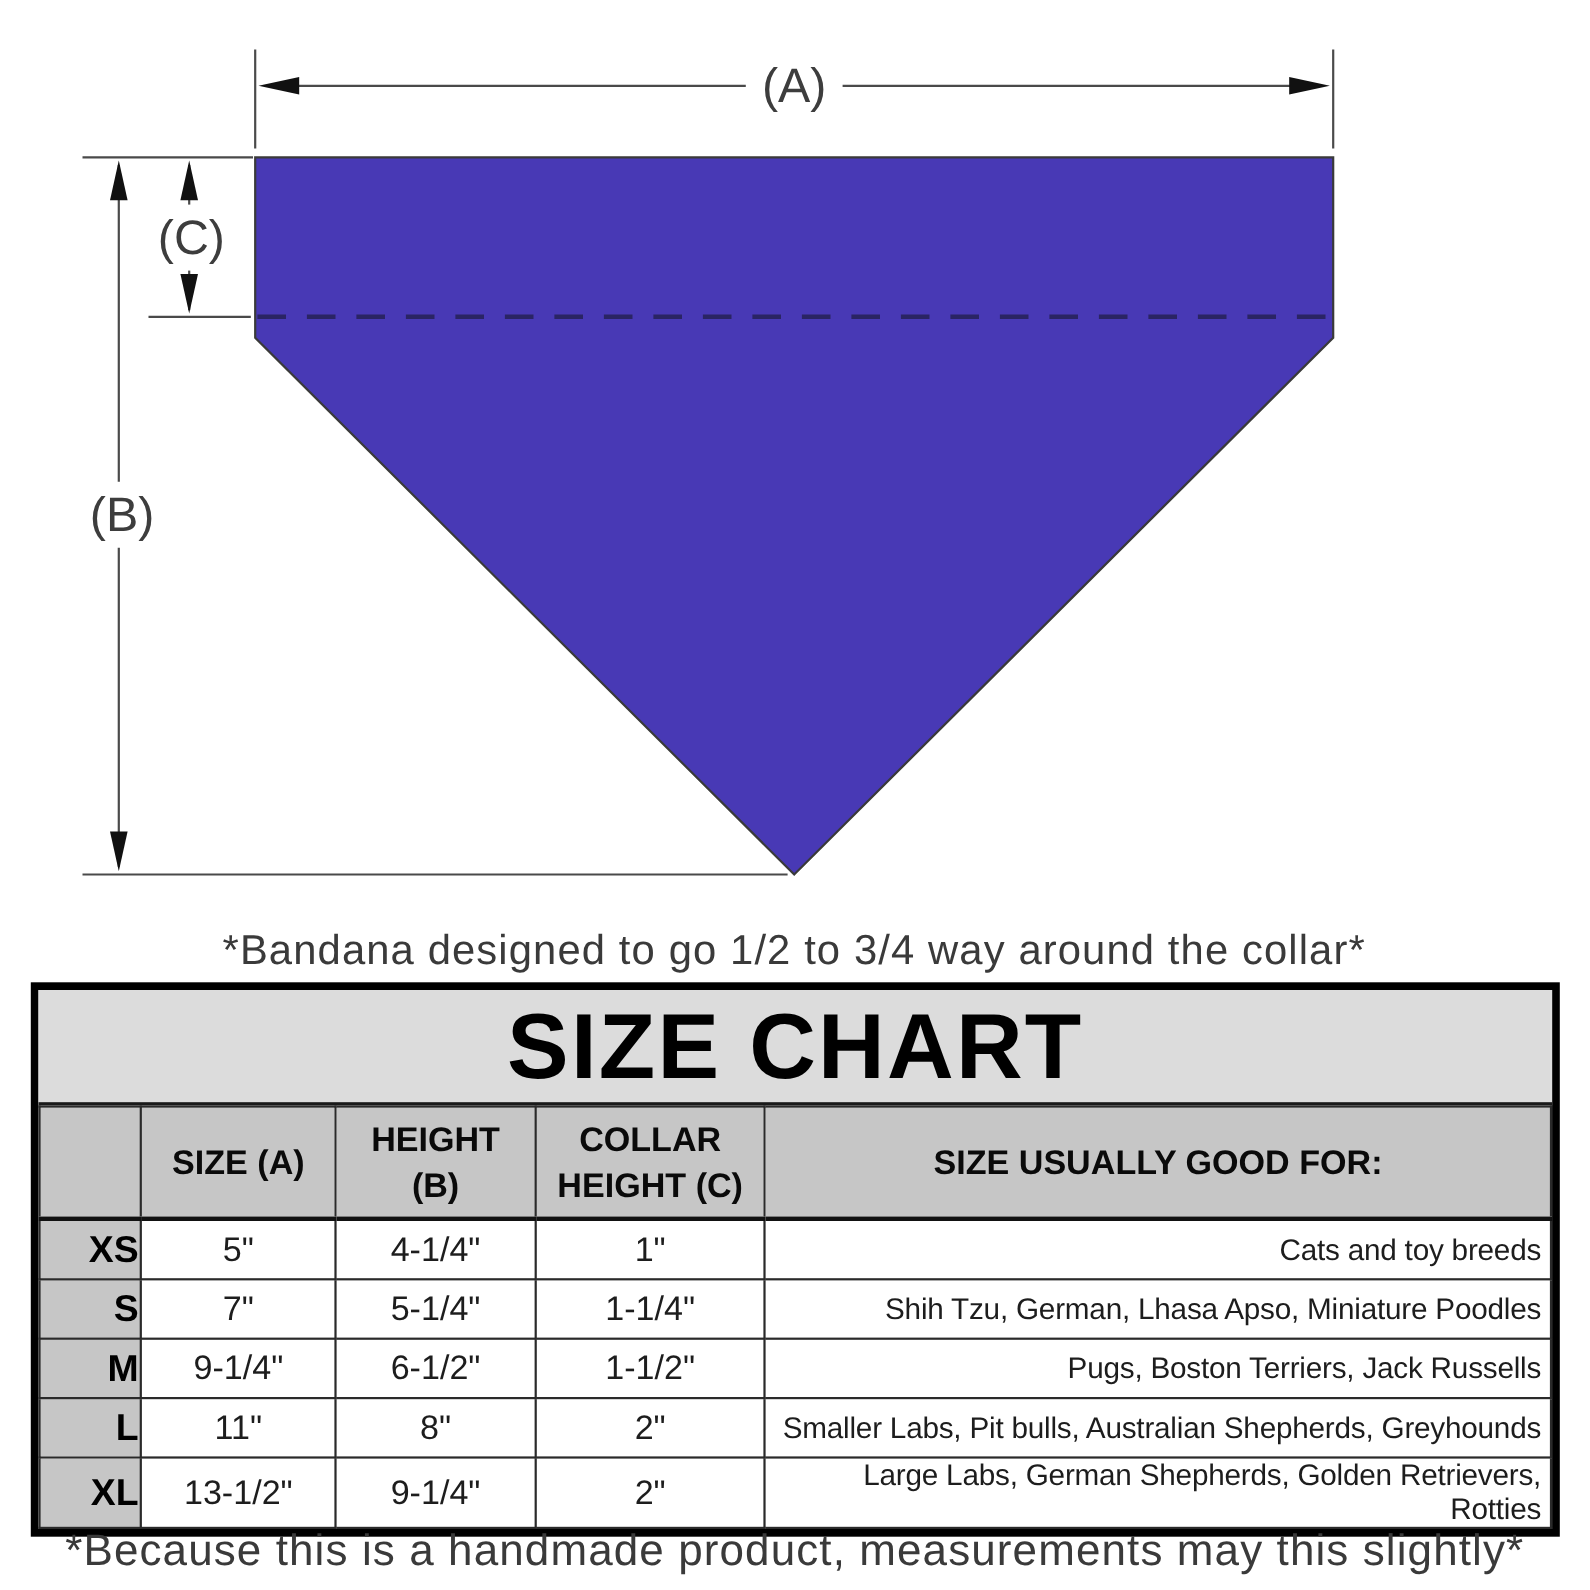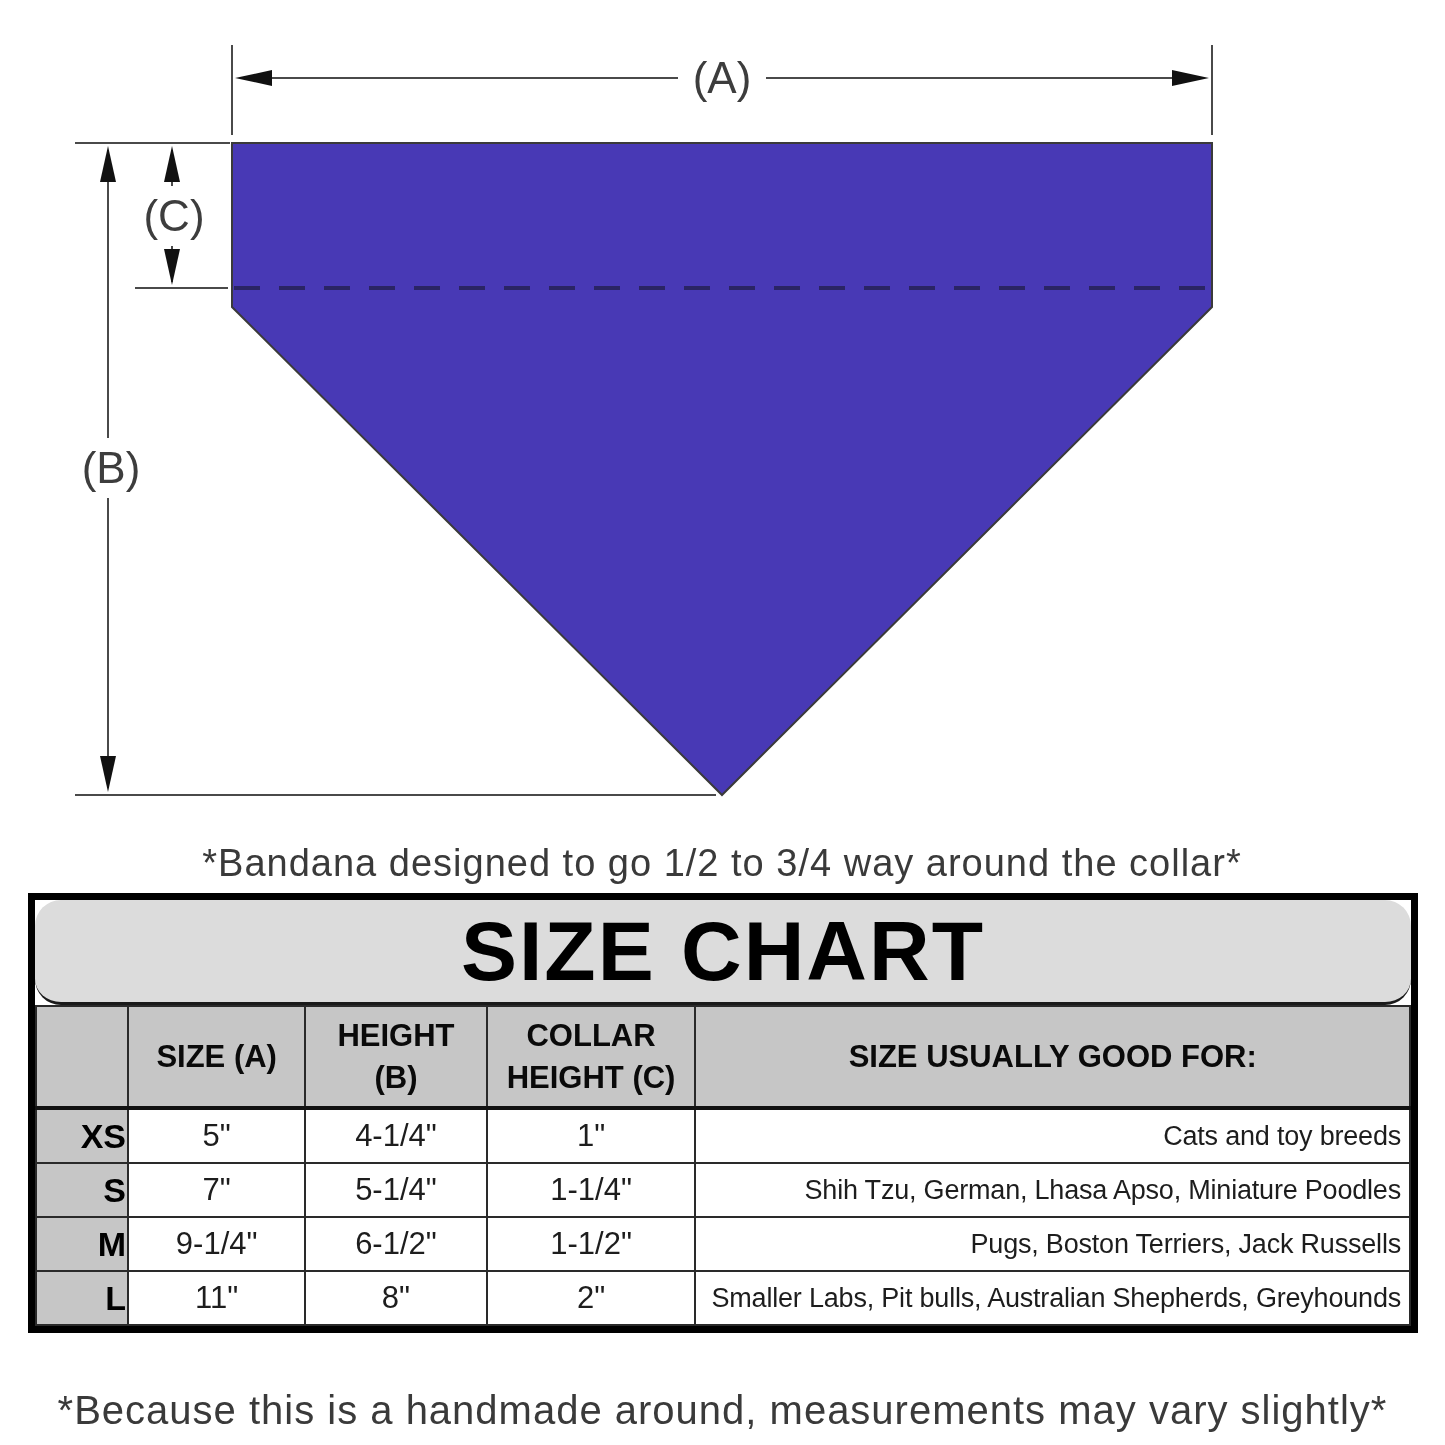--- a/index.html
+++ b/index.html
@@ -45,21 +45,20 @@
     height: 102px;
     background: #dcdcdc;
     border-bottom: 3px solid #1a1a1a;
     display: flex;
     align-items: center;
     justify-content: center;
     font-size: 84px;
     font-weight: bold;
     letter-spacing: 2px;
     color: #000000;
-    border-radius: 26px;
   }
   table.sizes {
     width: 100%;
     border-collapse: collapse;
     table-layout: fixed;
   }
   table.sizes th, table.sizes td {
     border: 2px solid #2a2a2a;
     text-align: center;
     vertical-align: middle;
@@ -195,19 +194,26 @@
           <td>1-1/2"</td>
           <td class="desc-cell">Pugs, Boston Terriers, Jack Russells</td>
         </tr>
         <tr>
           <td class="size-cell">L</td>
           <td>11"</td>
           <td>8"</td>
           <td>2"</td>
           <td class="desc-cell">Smaller Labs, Pit bulls, Australian Shepherds, Greyhounds</td>
         </tr>
+        <tr>
+          <td class="size-cell">XL</td>
+          <td>13-1/2"</td>
+          <td>9-1/4"</td>
+          <td>2"</td>
+          <td class="desc-cell">Large Labs, German Shepherds, Golden Retrievers, Rotties</td>
+        </tr>
       </tbody>
     </table>
   </div>
 
-  <div class="footnote">*Because this is a handmade around, measurements may vary slightly*</div>
+  <div class="footnote">*Because this is a handmade product, measurements may this slightly*</div>
 
 </div>
 
 </body></html>

